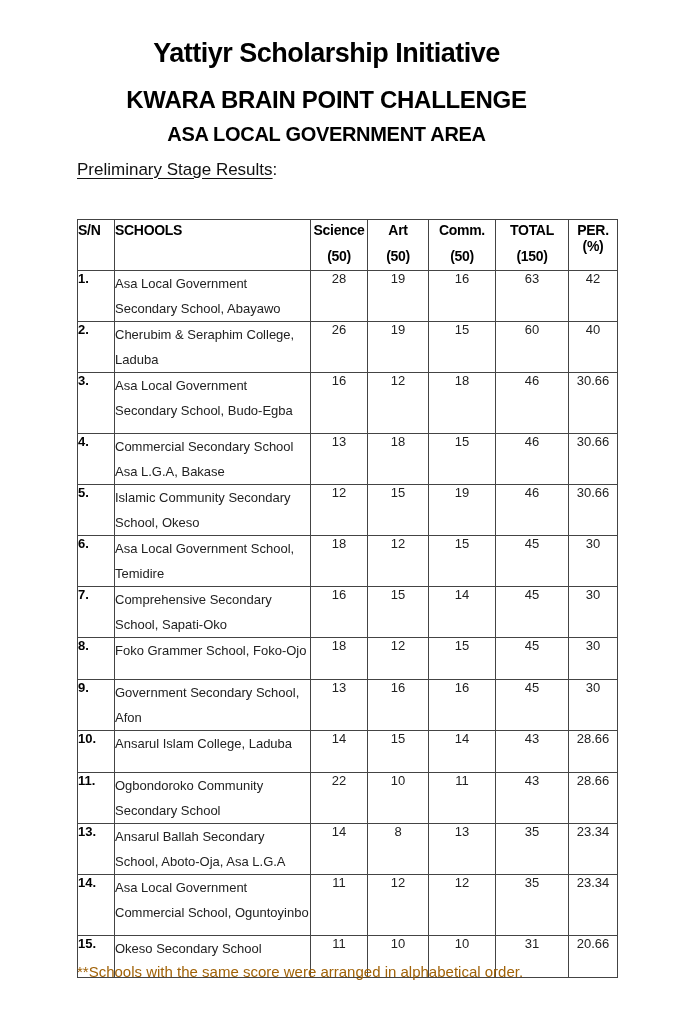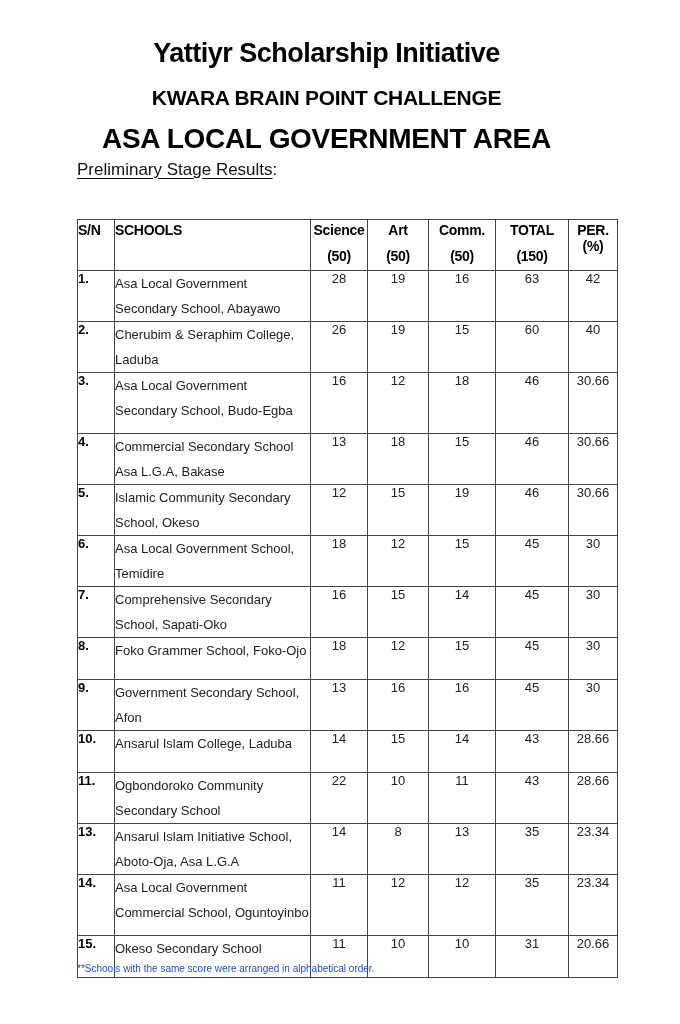--- a/index.html
+++ b/index.html
@@ -6,22 +6,22 @@
   body {
     width: 680px; height: 1024px; background: #ffffff; position: relative;
     font-family: "Liberation Sans", "DejaVu Sans", sans-serif; color: #111;
     overflow: hidden;
   }
   .title {
     position: absolute; left: 0; width: 653px; text-align: center;
     font-weight: bold; color: #000;
   }
   #t1 { top: 38px; font-size: 27px; letter-spacing: -0.5px; }
-  #t2 { top: 86px; font-size: 21px; letter-spacing: -0.3px; }
-  #t3 { top: 123px; font-size: 28px; letter-spacing: -0.3px; }
+  #t2 { top: 86px; font-size: 24px; letter-spacing: -0.3px; }
+  #t3 { top: 123px; font-size: 20px; letter-spacing: -0.3px; }
   #subtitle {
     position: absolute; left: 77px; top: 160px; font-size: 17px; color: #111;
   }
   #subtitle .u { text-decoration: underline; text-underline-offset: 3px; }
   table.results {
     position: absolute; left: 77px; top: 219px;
     border-collapse: collapse; font-size: 13px;
   }
   table.results th, table.results td {
     border: 1.3px solid #444; vertical-align: top; padding: 0;
@@ -44,21 +44,21 @@
   .c-sci { width: 56px; }
   .c-art { width: 60px; }
   .c-comm { width: 66px; }
   .c-tot { width: 72px; }
   .c-per { width: 48px; }
   tr.r2 td { height: 41px; }
   tr.r3 td { height: 60px; }
   tr.r1 td { height: 41px; }
   tr.thick td { border-top: 2.5px solid #333; }
   #footnote {
-    position: absolute; left: 77px; top: 963px; font-size: 10px; color: #1d4ed8;
+    position: absolute; left: 77px; top: 963px; font-size: 15px; color: #a16207;
   }
 </style>
 </head>
 <body>
 
 <div id="t1" class="title">Yattiyr Scholarship Initiative</div>
 <div id="t2" class="title">KWARA BRAIN POINT CHALLENGE</div>
 <div id="t3" class="title">ASA LOCAL GOVERNMENT AREA</div>
 <div id="subtitle"><span class="u">Preliminary Stage Results</span><span>:</span></div>
 
@@ -188,21 +188,21 @@
       <td class="sn">11.</td>
       <td class="school">Ogbondoroko Community Secondary School</td>
       <td class="num">22</td>
       <td class="num">10</td>
       <td class="num">11</td>
       <td class="num">43</td>
       <td class="num">28.66</td>
     </tr>
     <tr class="r2">
       <td class="sn">13.</td>
-      <td class="school">Ansarul Islam Initiative School, Aboto-Oja, Asa L.G.A</td>
+      <td class="school">Ansarul Ballah Secondary School, Aboto-Oja, Asa L.G.A</td>
       <td class="num">14</td>
       <td class="num">8</td>
       <td class="num">13</td>
       <td class="num">35</td>
       <td class="num">23.34</td>
     </tr>
     <tr class="r3">
       <td class="sn">14.</td>
       <td class="school">Asa Local Government Commercial School, Oguntoyinbo</td>
       <td class="num">11</td>

